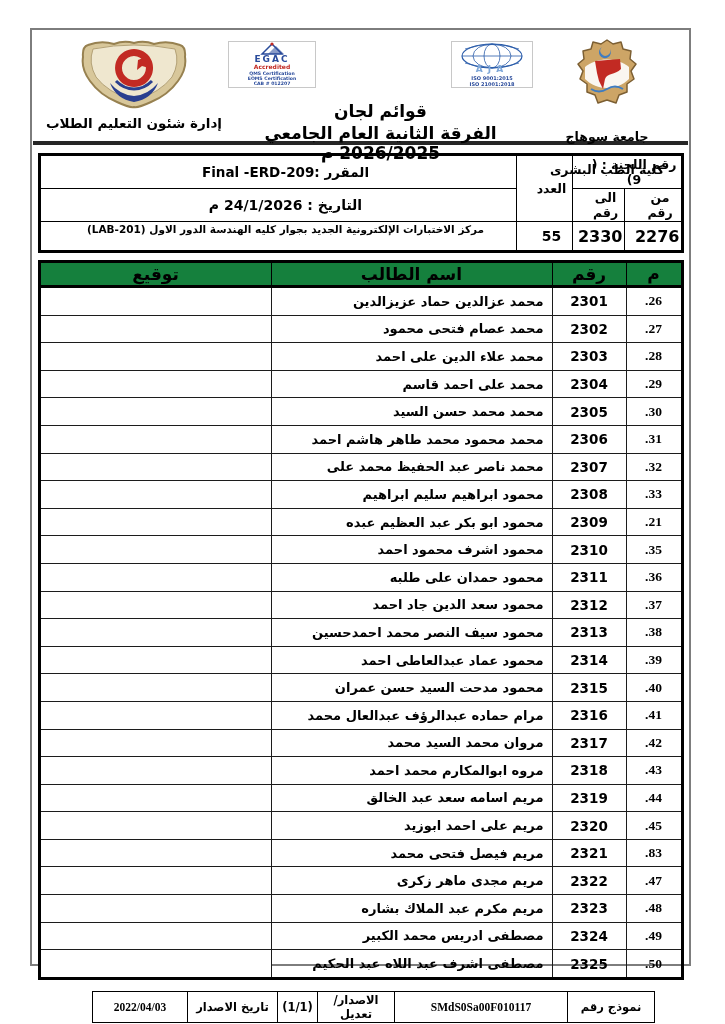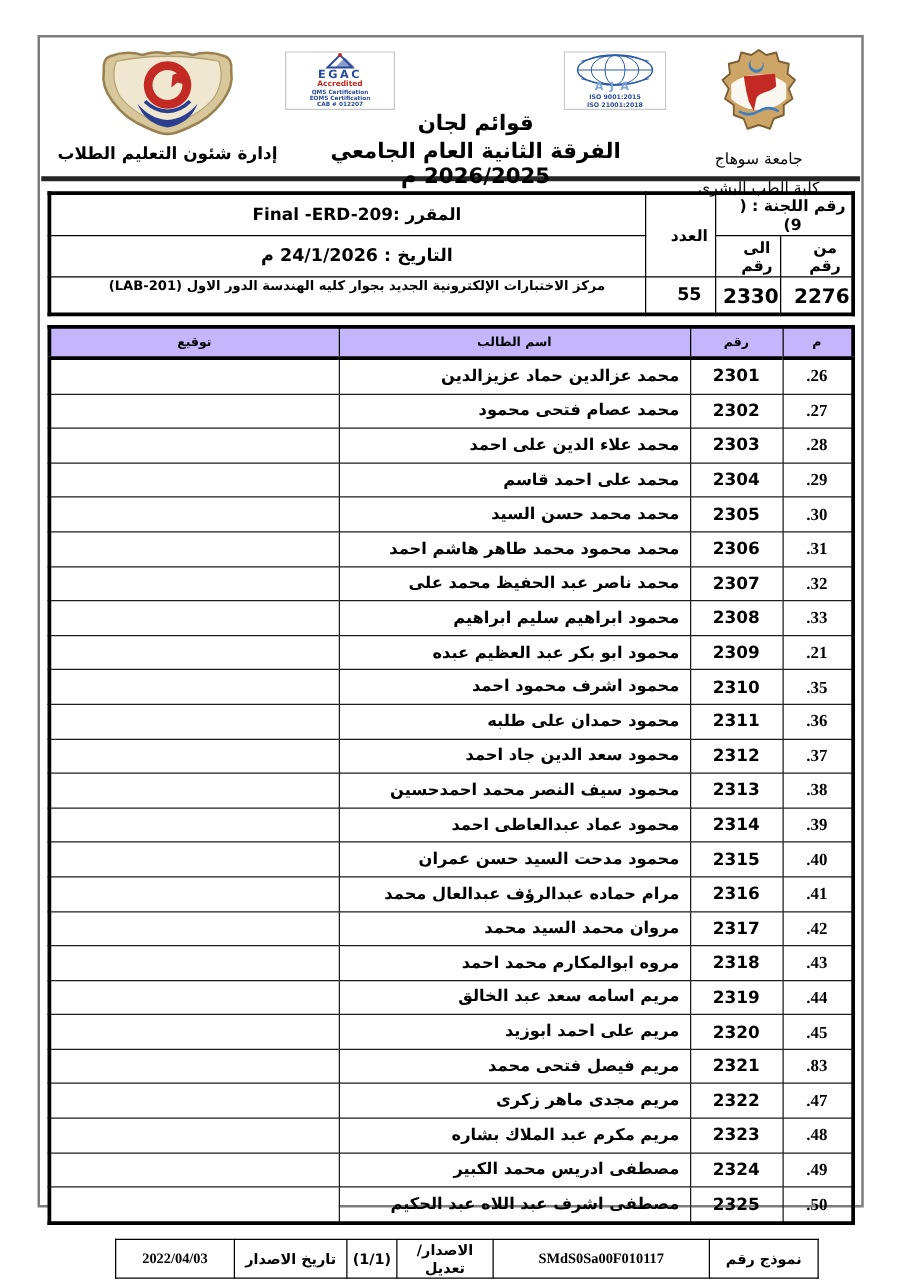--- a/index.html
+++ b/index.html
@@ -7,45 +7,45 @@
     width:725px;height:1024px;background:#ffffff;position:relative;
     font-family:"DejaVu Sans",sans-serif;color:#000;
   }
   .frame{
     position:absolute;left:30px;top:28px;width:661px;height:938px;
     border:2px solid #7d7d7d;background:#fff;box-sizing:border-box;
   }
   
   .header{display:flex;direction:rtl;padding:9px 8px 0 8px;height:98px;}
   .uni-block{width:148px;text-align:center;}
-  .uni-text{font-weight:normal;font-size:12.5px;line-height:1.2;margin-top:8px;}
+  .uni-text{font-weight:bold;font-size:12.5px;line-height:1.2;margin-top:18px;}
   .center-block{flex:1;text-align:center;}
   .cert-row{display:flex;direction:ltr;justify-content:space-between;gap:24px;margin-top:2px;}
-  .title1{font-size:17px;font-weight:bold;margin-top:1px;direction:rtl;}
+  .title1{font-size:17px;font-weight:bold;margin-top:13px;direction:rtl;}
   .title2{font-size:17px;font-weight:bold;margin-top:2px;direction:rtl;}
   .dept-block{width:188px;text-align:center;}
   .dept-text{font-weight:bold;font-size:13.5px;margin-top:2px;direction:rtl;}
   .header-rule{margin:4px 1px 0 1px;border-top:4px solid #262626;}
   
   table{border-collapse:collapse;}
   .info-table{direction:rtl;width:643px;margin:8px auto 0 auto;border:3px solid #000;table-layout:fixed;}
   .info-table td{border:1px solid #000;text-align:center;font-weight:bold;overflow:hidden;padding-left:16px;}
   .cell-committee{font-size:12.5px;height:20px;}
   .cell-sub{font-size:12.5px;height:20px;}
   .cell-range{font-size:16px;height:26px;}
   .cell-count-label{font-size:12.5px;}
   .cell-count{font-size:14px;}
   .cell-course{font-size:13.5px;direction:rtl;}
   .cell-date{font-size:14px;direction:rtl;}
   .cell-location{font-size:10.5px;direction:rtl;vertical-align:top;padding-top:1px;}
   
   .main-table{direction:rtl;width:643px;margin:7px auto 0 auto;border:3px solid #000;table-layout:fixed;}
   .main-table th{
-    background:#c4b5fd;border:1px solid #000;border-bottom:3px solid #000;
-    font-size:10px;font-weight:bold;height:20px;
+    background:#15803d;border:1px solid #000;border-bottom:3px solid #000;
+    font-size:17px;font-weight:bold;height:20px;
   }
   .main-table td{border:1px solid #1c1c1c;height:26.6px;padding:0;}
   .serial-cell{text-align:center;font-weight:bold;font-size:13.5px;font-family:"Liberation Serif",serif;direction:rtl;}
   .number-cell{text-align:center;font-weight:bold;font-size:13.5px;}
   .name-cell{text-align:right;font-weight:bold;font-size:13px;padding-right:8px !important;direction:rtl;white-space:nowrap;}
   .signature-cell{background:#fff;}
   
   .footer-wrap{display:flex;direction:rtl;padding-right:34px;margin-top:11px;}
   .footer-table{direction:rtl;border:1px solid #000;table-layout:fixed;}
   .footer-table td{border:1px solid #000;height:20px;text-align:center;font-weight:bold;font-size:11.5px;overflow:hidden;margin-top:28px;}

